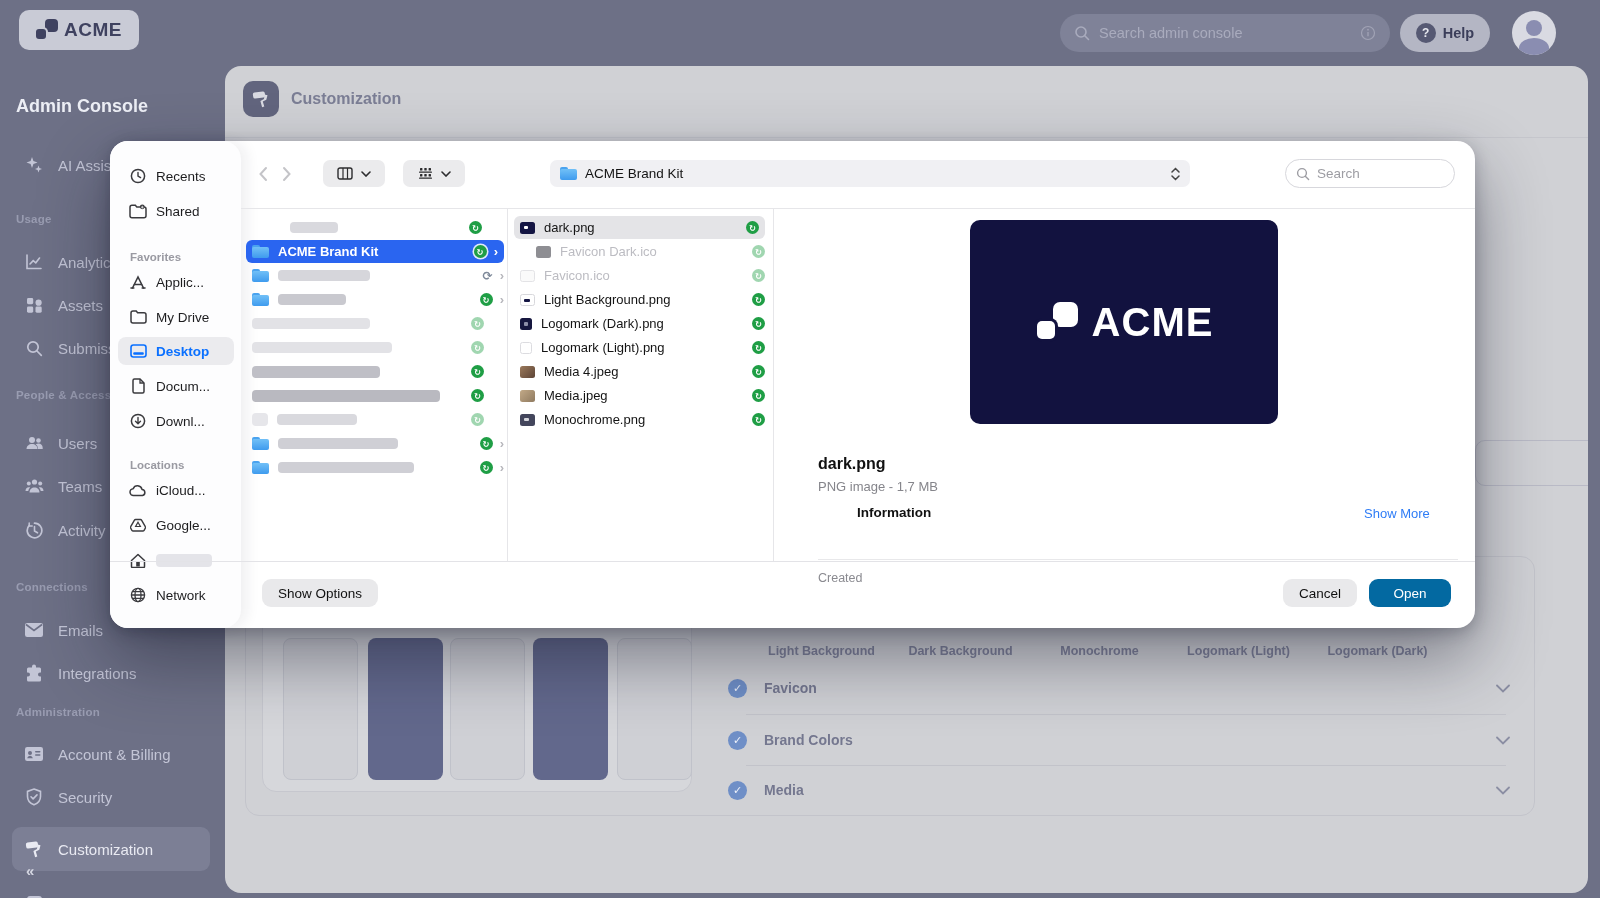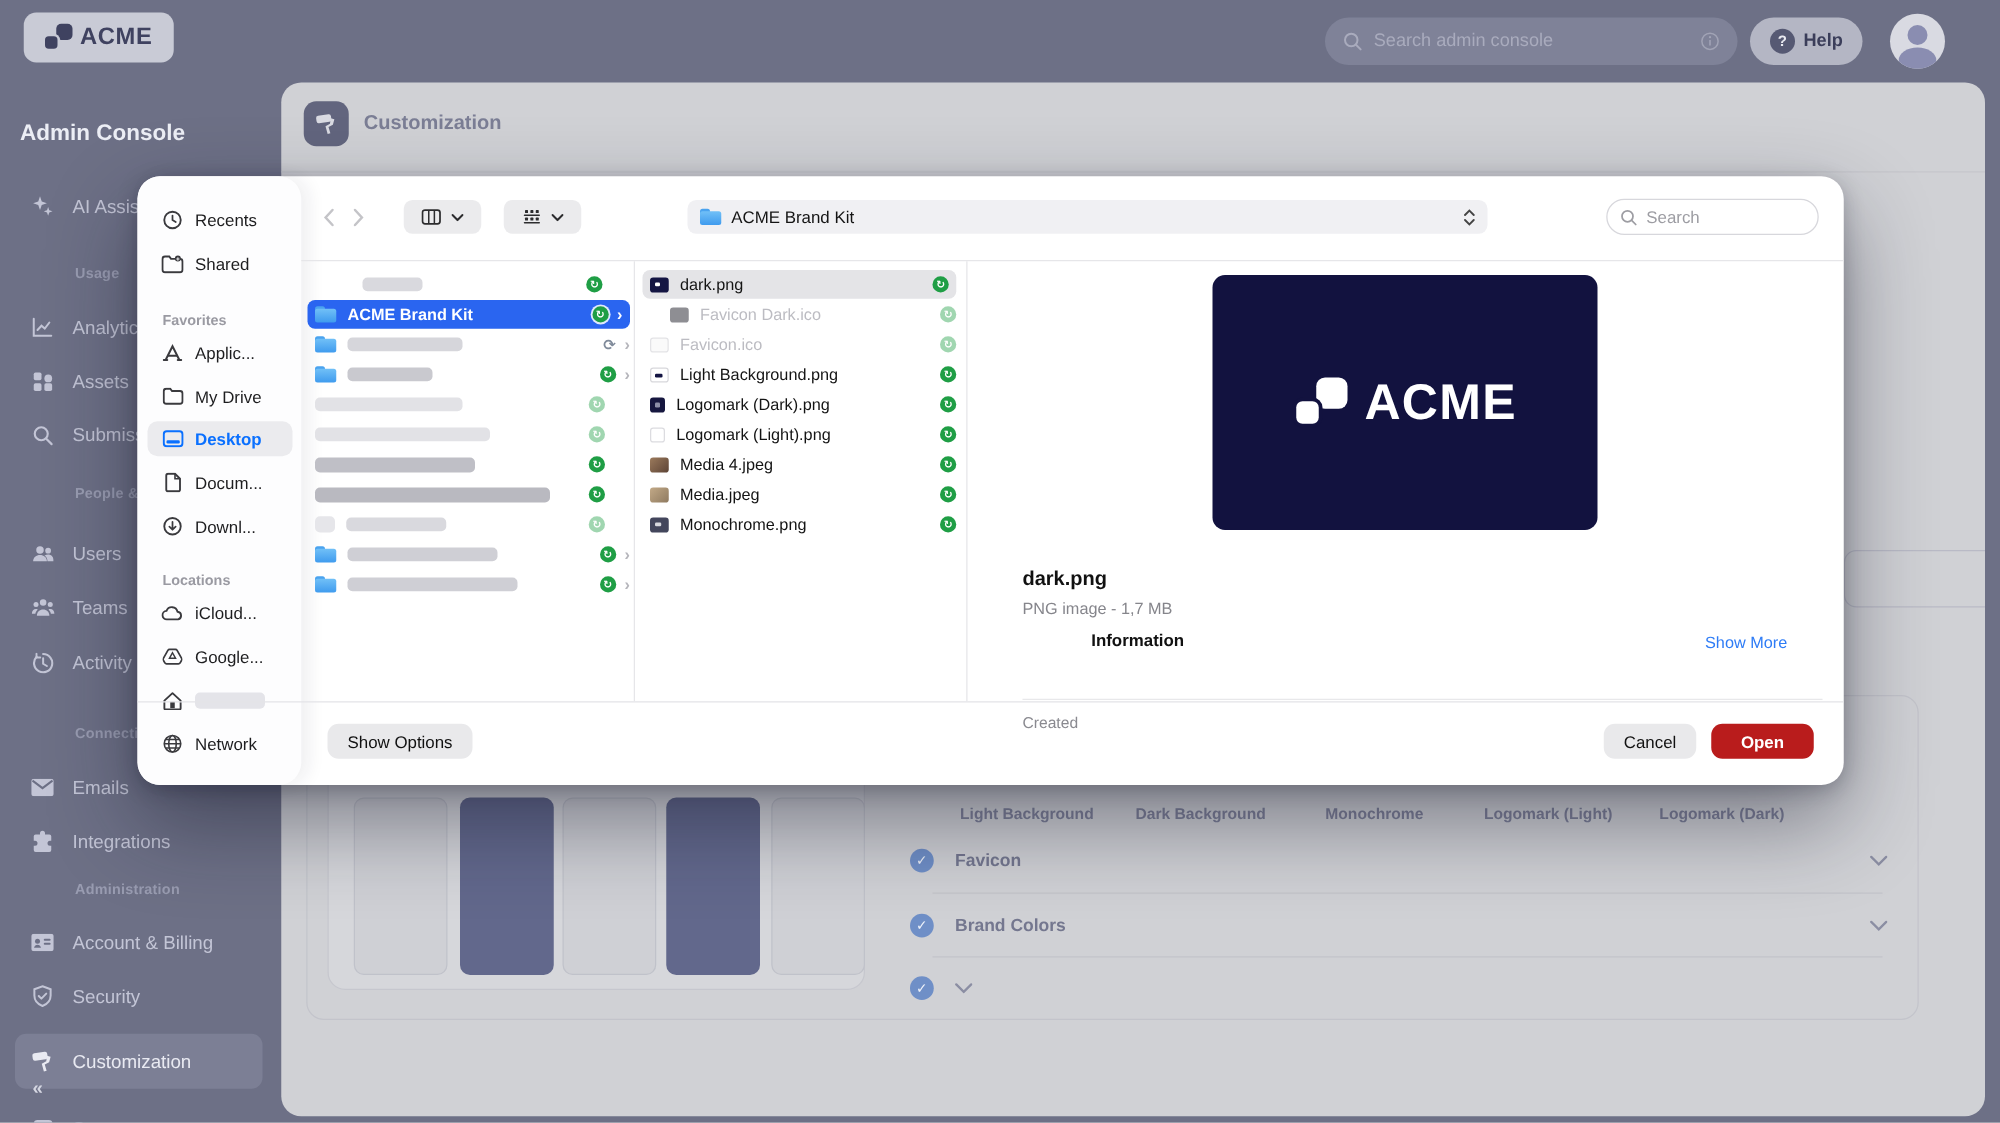--- a/index.html
+++ b/index.html
@@ -22,21 +22,21 @@
   .help-label{font-size:14.5px;font-weight:700;color:#3b3e5a;}
   .avatar{left:1512px;top:11px;width:44px;height:44px;border-radius:50%;background:#d9dae2;overflow:hidden;}
   .avatar .head{position:absolute;left:14px;top:9px;width:16px;height:16px;border-radius:50%;background:#8a8db1;}
   .avatar .body{position:absolute;left:7px;top:27px;width:30px;height:20px;border-radius:50% 50% 0 0;background:#8a8db1;}
 
   
   .sb-title{left:16px;top:96px;font-size:18px;font-weight:800;color:#eceef5;}
   .sb-item{left:12px;height:30px;display:flex;align-items:center;gap:14px;padding-left:12px;width:198px;color:#c3c5d6;font-size:15px;border-radius:9px;cursor:pointer;}
   .sb-item .ic{width:20px;display:flex;justify-content:center;color:#c3c5d6;}
   .sb-label{white-space:nowrap;}
-  .sb-section{left:16px;font-size:11.5px;font-weight:700;color:#999cb1;letter-spacing:.2px;margin-left:44px;}
+  .sb-section{left:16px;font-size:11.5px;font-weight:700;color:#999cb1;letter-spacing:.2px;}
   .sb-item.active{background:#7c7f95;color:#e9eaf2;}
   .collapse{left:26px;top:862px;color:#d5d7e2;font-size:15px;font-weight:700;cursor:pointer;}
 
   
   .content-card{left:225px;top:66px;width:1363px;height:827px;background:#d0d1d5;border-radius:16px;overflow:hidden;}
   .page-head-icon{left:18px;top:15px;width:36px;height:36px;border-radius:10px;background:#62657e;display:flex;align-items:center;justify-content:center;}
   .page-title{left:66px;top:24px;font-size:16px;font-weight:700;color:#7b7e95;}
   .page-head-divider{left:0;top:71px;width:1363px;height:1px;background:#c5c6cc;}
   .bg-outline-card{left:20px;top:490px;width:1290px;height:260px;border:1px solid #c3c4cb;border-radius:14px;}
   .tiles-card{left:37px;top:505px;width:430px;height:221px;border:1px solid #c6c7ce;border-radius:14px;background:#d6d7db;}
@@ -89,28 +89,28 @@
   .fname{font-size:13px;color:#141414;margin-left:9px;flex:1;white-space:nowrap;overflow:hidden;}
   .fname.dis{color:#bcbcc2;}
 
   .preview-img{left:860px;top:79px;width:308px;height:204px;border-radius:10px;background:#12123f;display:flex;align-items:center;justify-content:center;gap:13px;}
   .pv-mark{position:relative;width:44px;height:44px;}
   .pv-mark .sq-big{position:absolute;left:18px;top:2px;width:25px;height:25px;border-radius:7px;background:#fff;}
   .pv-mark .sq-small{position:absolute;left:2px;top:21px;width:18px;height:18px;border-radius:5px;background:#fff;box-shadow:0 0 0 3px #12123f;}
   .pv-acme{color:#fff;font-size:40px;font-weight:800;letter-spacing:1px;}
   .pv-name{left:708px;top:314px;font-size:16px;font-weight:700;color:#111;}
   .pv-meta{left:708px;top:338px;font-size:13px;color:#85858b;}
-  .pv-info{left:724px;top:364px;font-size:13.5px;font-weight:700;color:#111;padding-left:39px;}
+  .pv-info{left:708px;top:364px;font-size:13.5px;font-weight:700;color:#111;padding-left:39px;}
   .pv-more{left:1254px;top:365px;font-size:13px;color:#2e7cf6;cursor:pointer;}
   .pv-created-l{left:708px;top:390px;font-size:12.5px;color:#8a8a90;margin-top:40px;}
   .pv-created-v{left:708px;top:389px;width:640px;text-align:right;font-size:12.5px;font-weight:700;color:#111;}
   .pv-divider{left:708px;top:418px;width:640px;height:1px;background:#e8e8ea;}
 
   .dlg-btn{height:28px;border-radius:9px;background:#e9e9eb;display:flex;align-items:center;justify-content:center;font-size:13.5px;color:#111;cursor:pointer;padding:0 16px;}
-  .dlg-btn.primary{background:#b91c1c;color:#fff;font-weight:700;text-align:right;}
+  .dlg-btn.primary{background:#0369a1;color:#fff;font-weight:400;text-align:right;}
 </style>
 </head>
 <body>
 
 <div class="abs logo-box">
   <span class="logomark">
       <span class="sq-big"></span>
       <span class="sq-small"></span>
     </span>
   <span class="logo-text">ACME</span>
@@ -335,20 +335,21 @@
     <span class="acc-label">Brand Colors</span>
     <span class="acc-chevron">
         <svg width="14" height="9" viewBox="0 0 14 9" fill="none" stroke="#8b8ea3" stroke-width="1.8" stroke-linecap="round">
           <path d="M1 1.5l6 6 6-6"></path>
         </svg>
       </span>
   </div>
   <div class="abs acc-divider" style="top:699px;"></div>
   <div class="abs acc-row" style="top:709px;">
     <span class="acc-check">✓</span>
+    <span class="acc-label">Media</span>
     <span class="acc-chevron">
         <svg width="14" height="9" viewBox="0 0 14 9" fill="none" stroke="#8b8ea3" stroke-width="1.8" stroke-linecap="round">
           <path d="M1 1.5l6 6 6-6"></path>
         </svg>
       </span>
   </div>
 </div>
 
 <div class="abs dialog">
 

